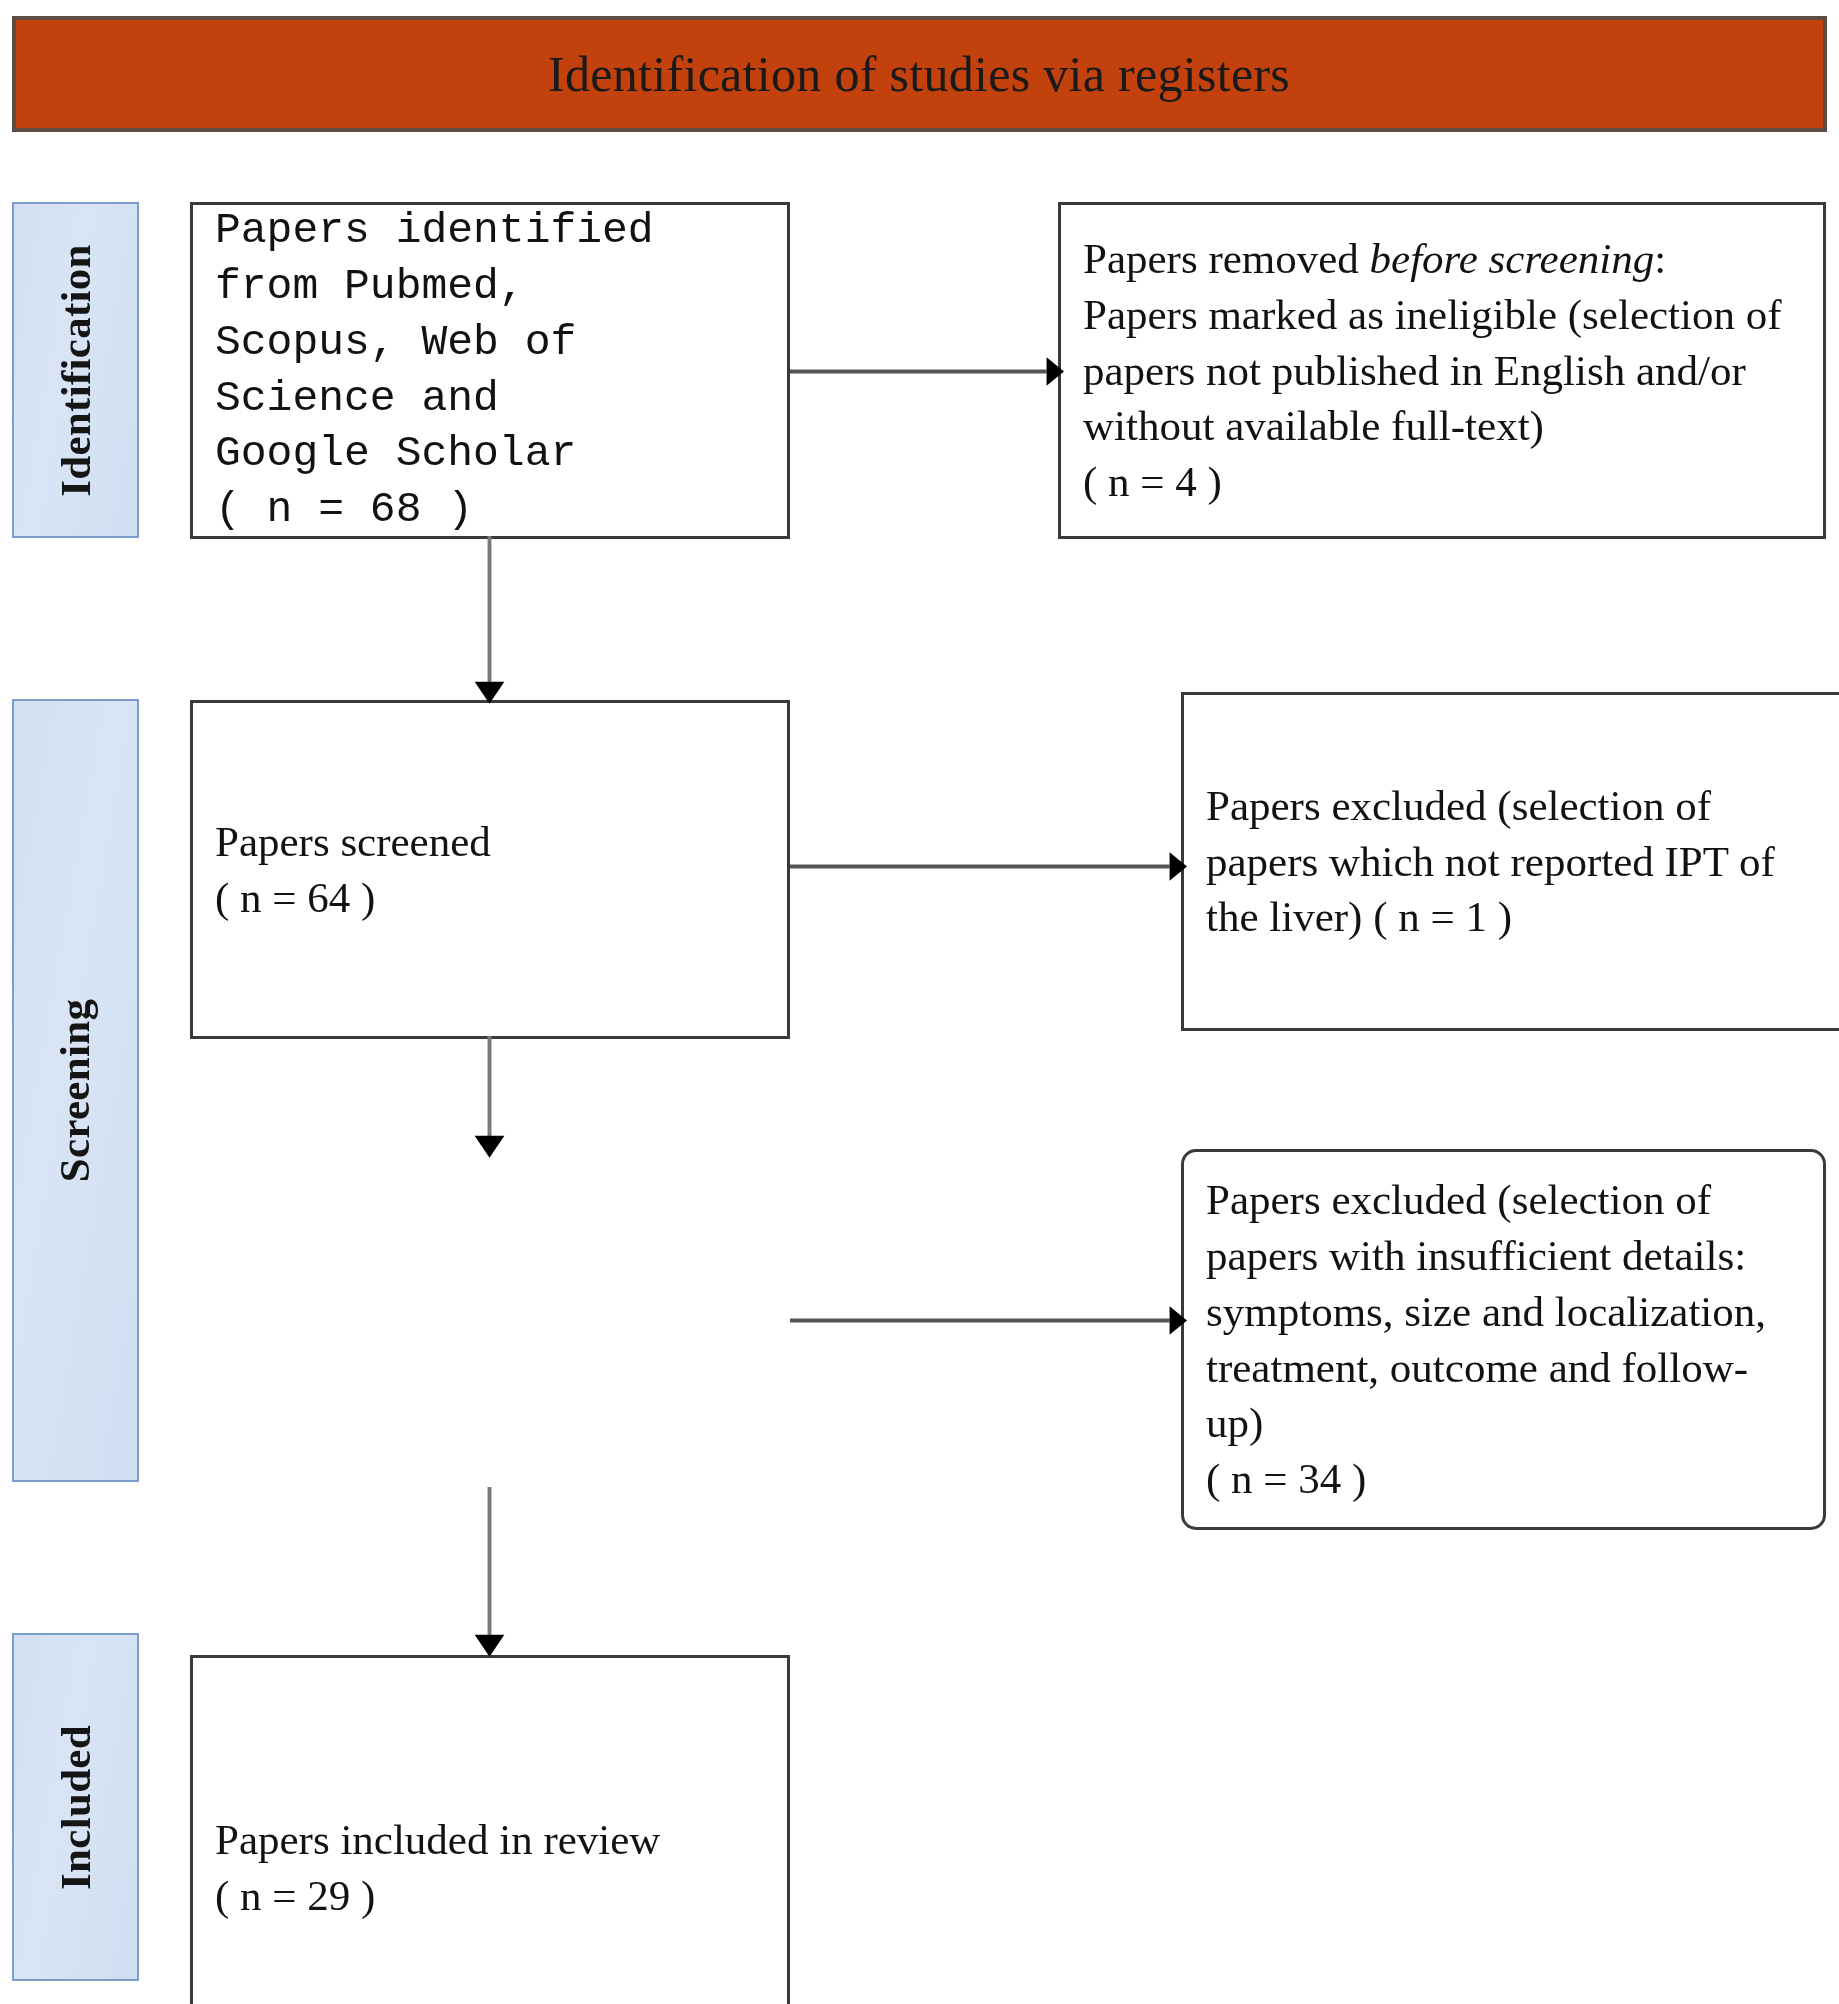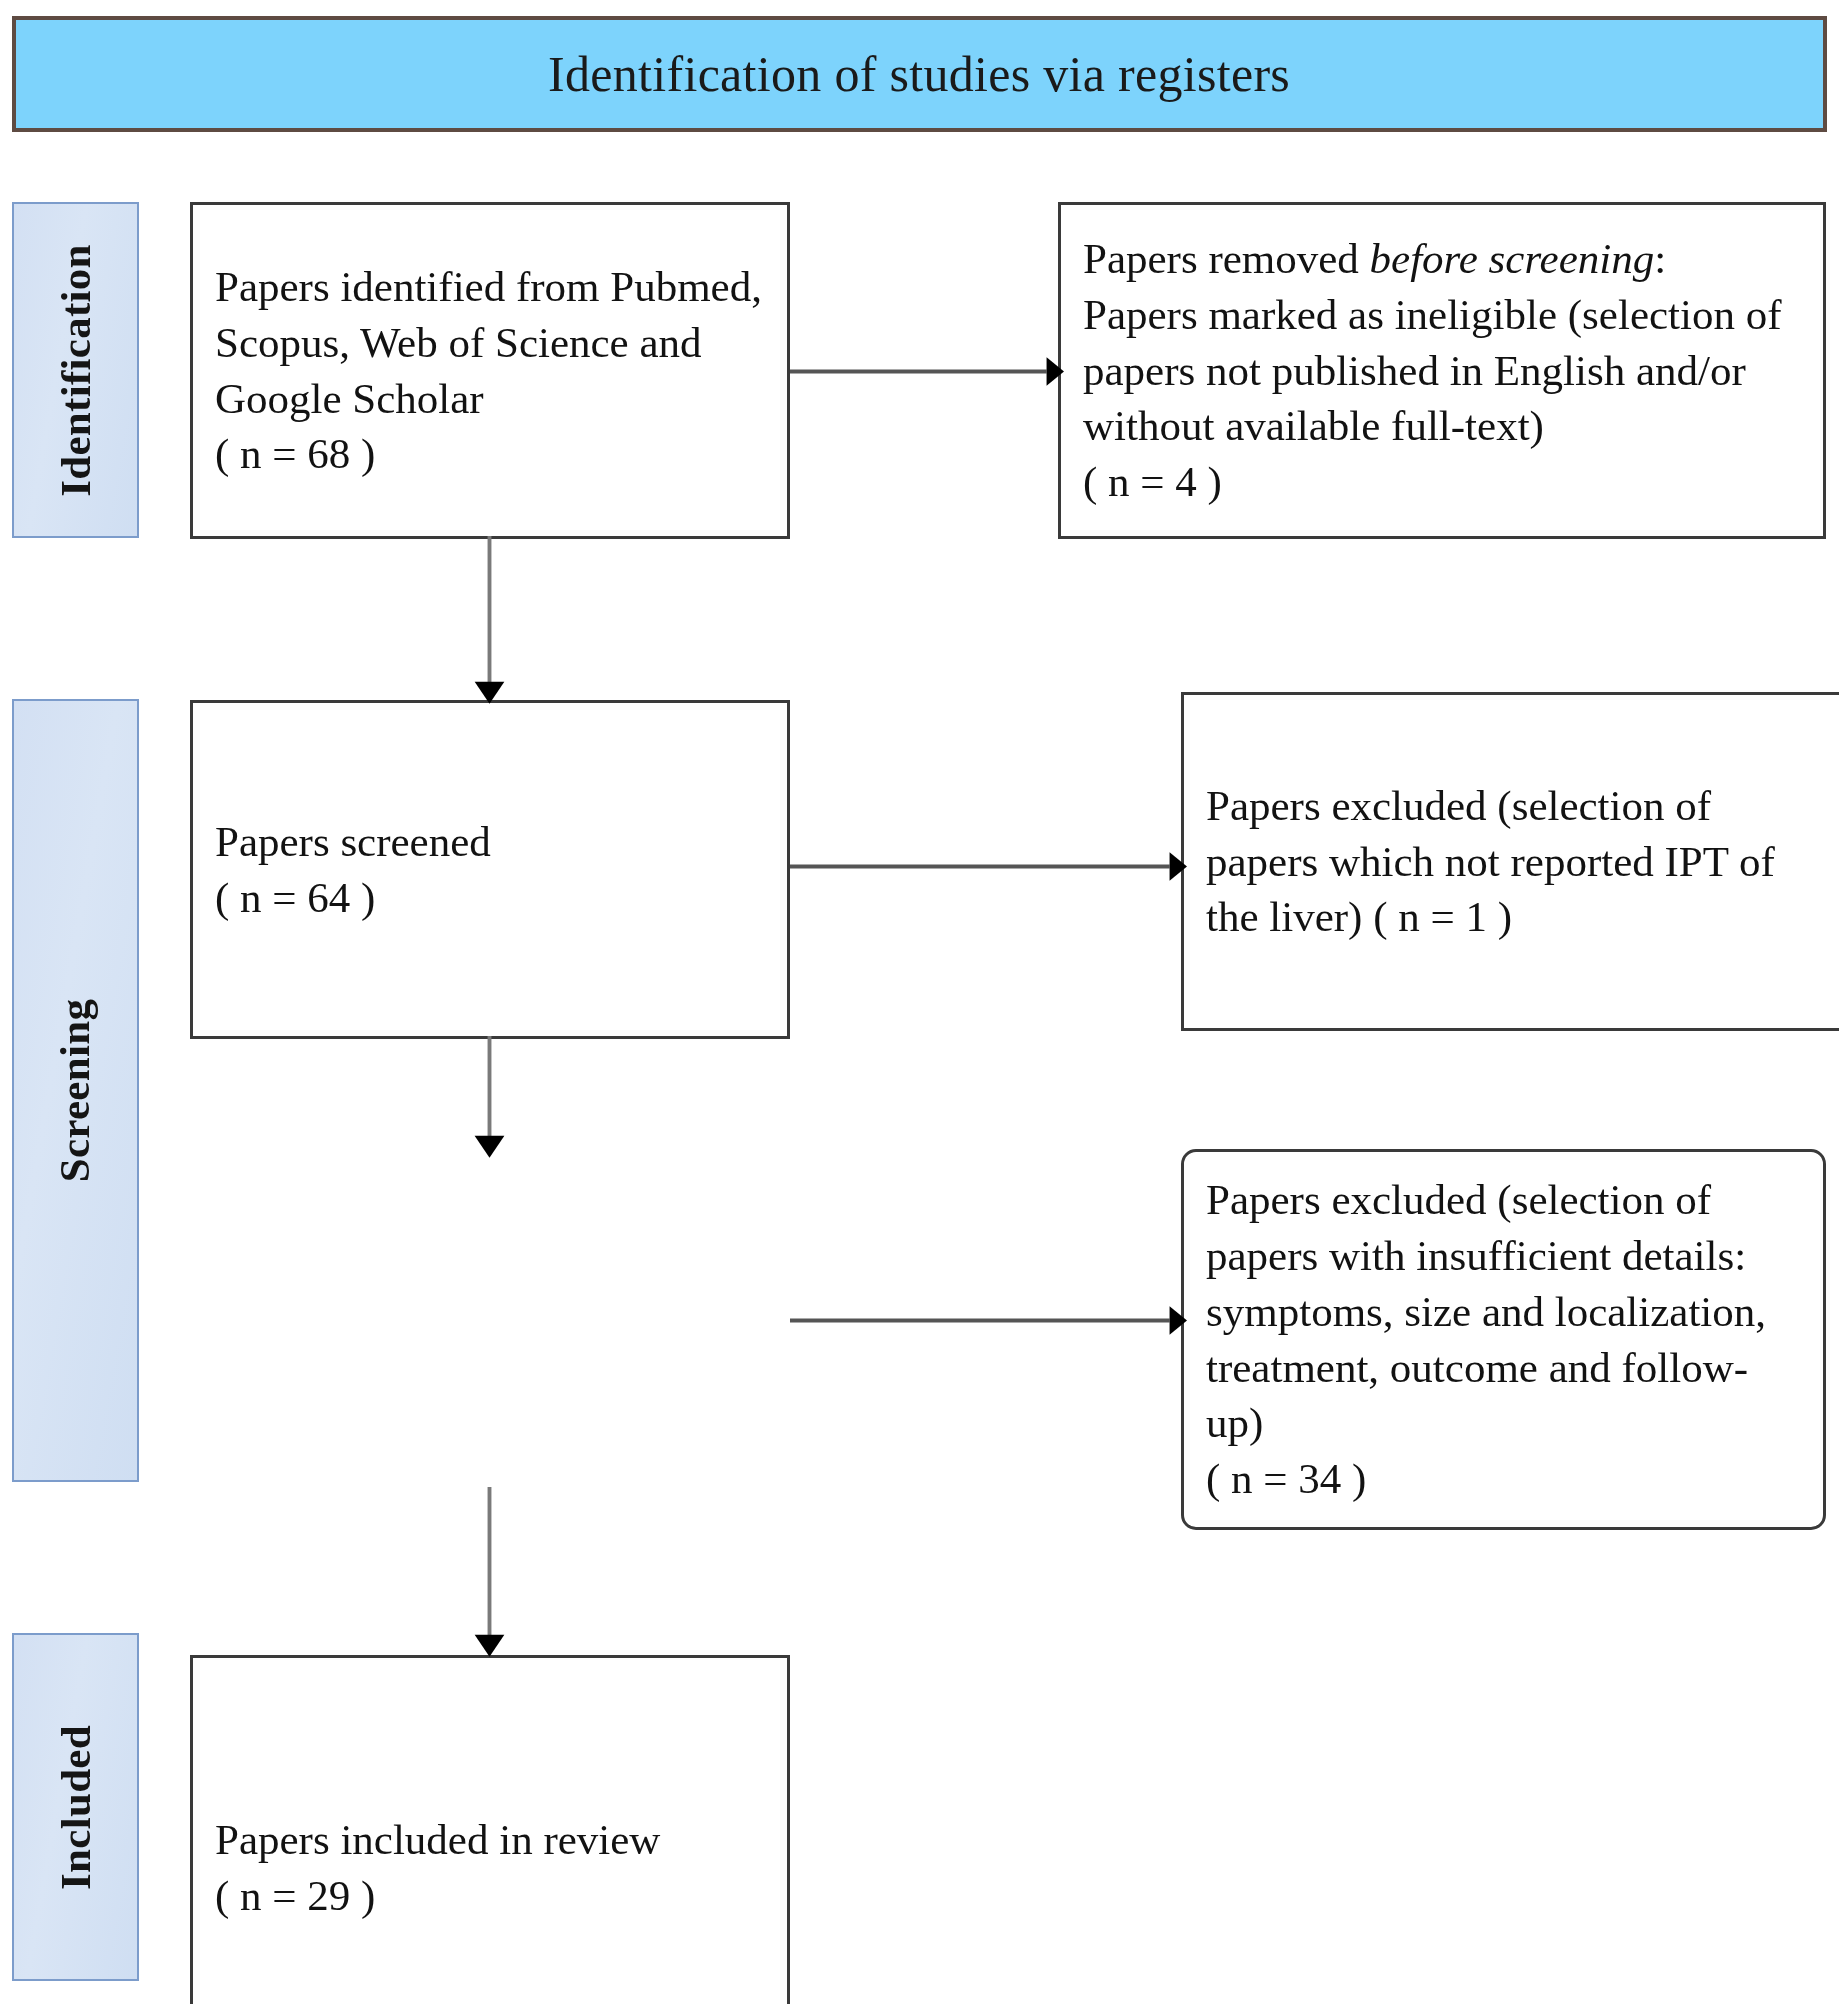--- a/index.html
+++ b/index.html
@@ -20,21 +20,21 @@
     overflow: hidden;
   }
 
   
   .header-banner {
     position: absolute;
     left: 11.6px;
     top: 16px;
     width: 1815px;
     height: 116px;
-    background: #7dd3fc;
+    background: #c2410c;
     border: 4.5px solid #5E4B42;
     box-sizing: border-box;
     display: flex;
     align-items: center;
     justify-content: center;
   }
   .header-title {
     font-size: 50px;
     line-height: 1.05;
     color: #1a1a1a;
@@ -83,21 +83,21 @@
     color: #121212;
     padding: 0 22px;
     white-space: pre-line;
   }
   .flow-box.align-center .box-text { text-align: left; }
   .flow-box.align-left   .box-text { text-align: left; }
   .box-text .ital { font-style: italic; }
 
   
   #box-identified {
-    left: 190px; top: 202px; width: 600px; height: 337px;
+    left: 190px; top: 202px; width: 600px; height: 337px; font-family: Liberation Mono, monospace;
   }
   #box-removed {
     left: 1058px; top: 202px; width: 768px; height: 337px;
   }
   
   #box-screened {
     left: 190px; top: 700px; width: 600px; height: 339px;
   }
   #box-excluded-1 {
     left: 1181px; top: 692px; width: 699px; height: 339px;

